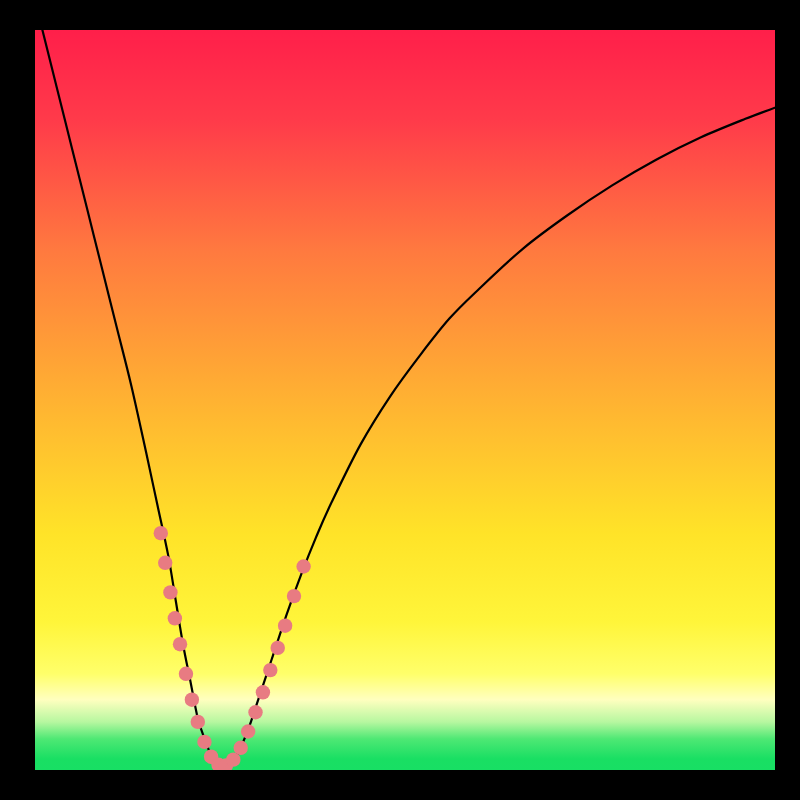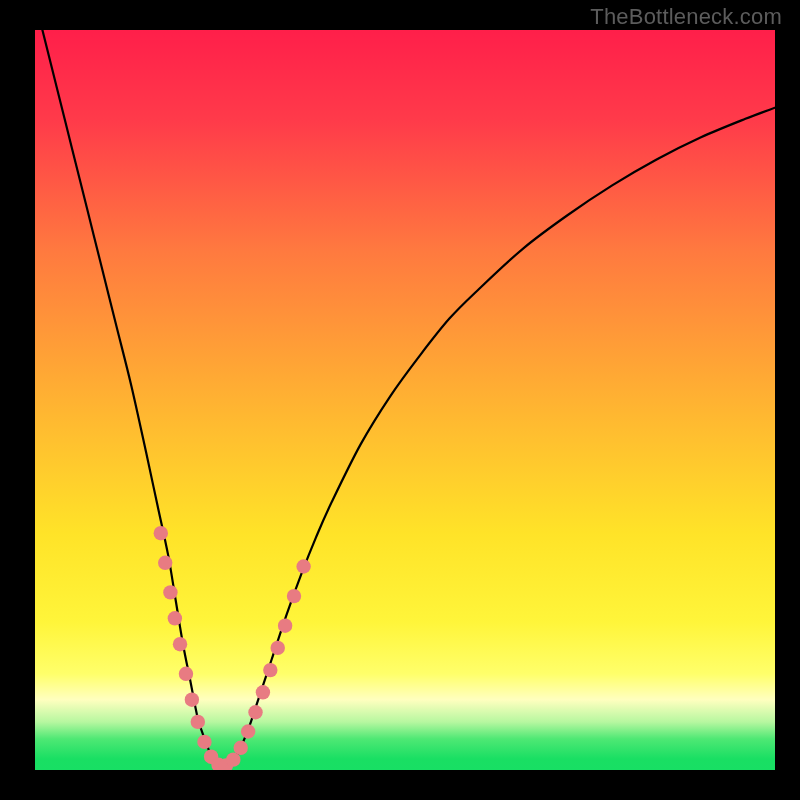--- a/index.html
+++ b/index.html
@@ -84,14 +84,13 @@
           <circle cx="227.92" cy="662.30" r="7.2" fill="#e87b82" stroke="#e87b82" stroke-width="0"></circle>
           <circle cx="235.32" cy="640.10" r="7.2" fill="#e87b82" stroke="#e87b82" stroke-width="0"></circle>
           <circle cx="242.72" cy="617.90" r="7.2" fill="#e87b82" stroke="#e87b82" stroke-width="0"></circle>
           <circle cx="250.12" cy="595.70" r="7.2" fill="#e87b82" stroke="#e87b82" stroke-width="0"></circle>
           <circle cx="259.00" cy="566.10" r="7.2" fill="#e87b82" stroke="#e87b82" stroke-width="0"></circle>
           <circle cx="268.62" cy="536.50" r="7.2" fill="#e87b82" stroke="#e87b82" stroke-width="0"></circle>
         </g>
     </svg>
   </div>
 
-  <div class="watermark">TheBottleneck.com</div>
 </div>
 
 </body></html>

